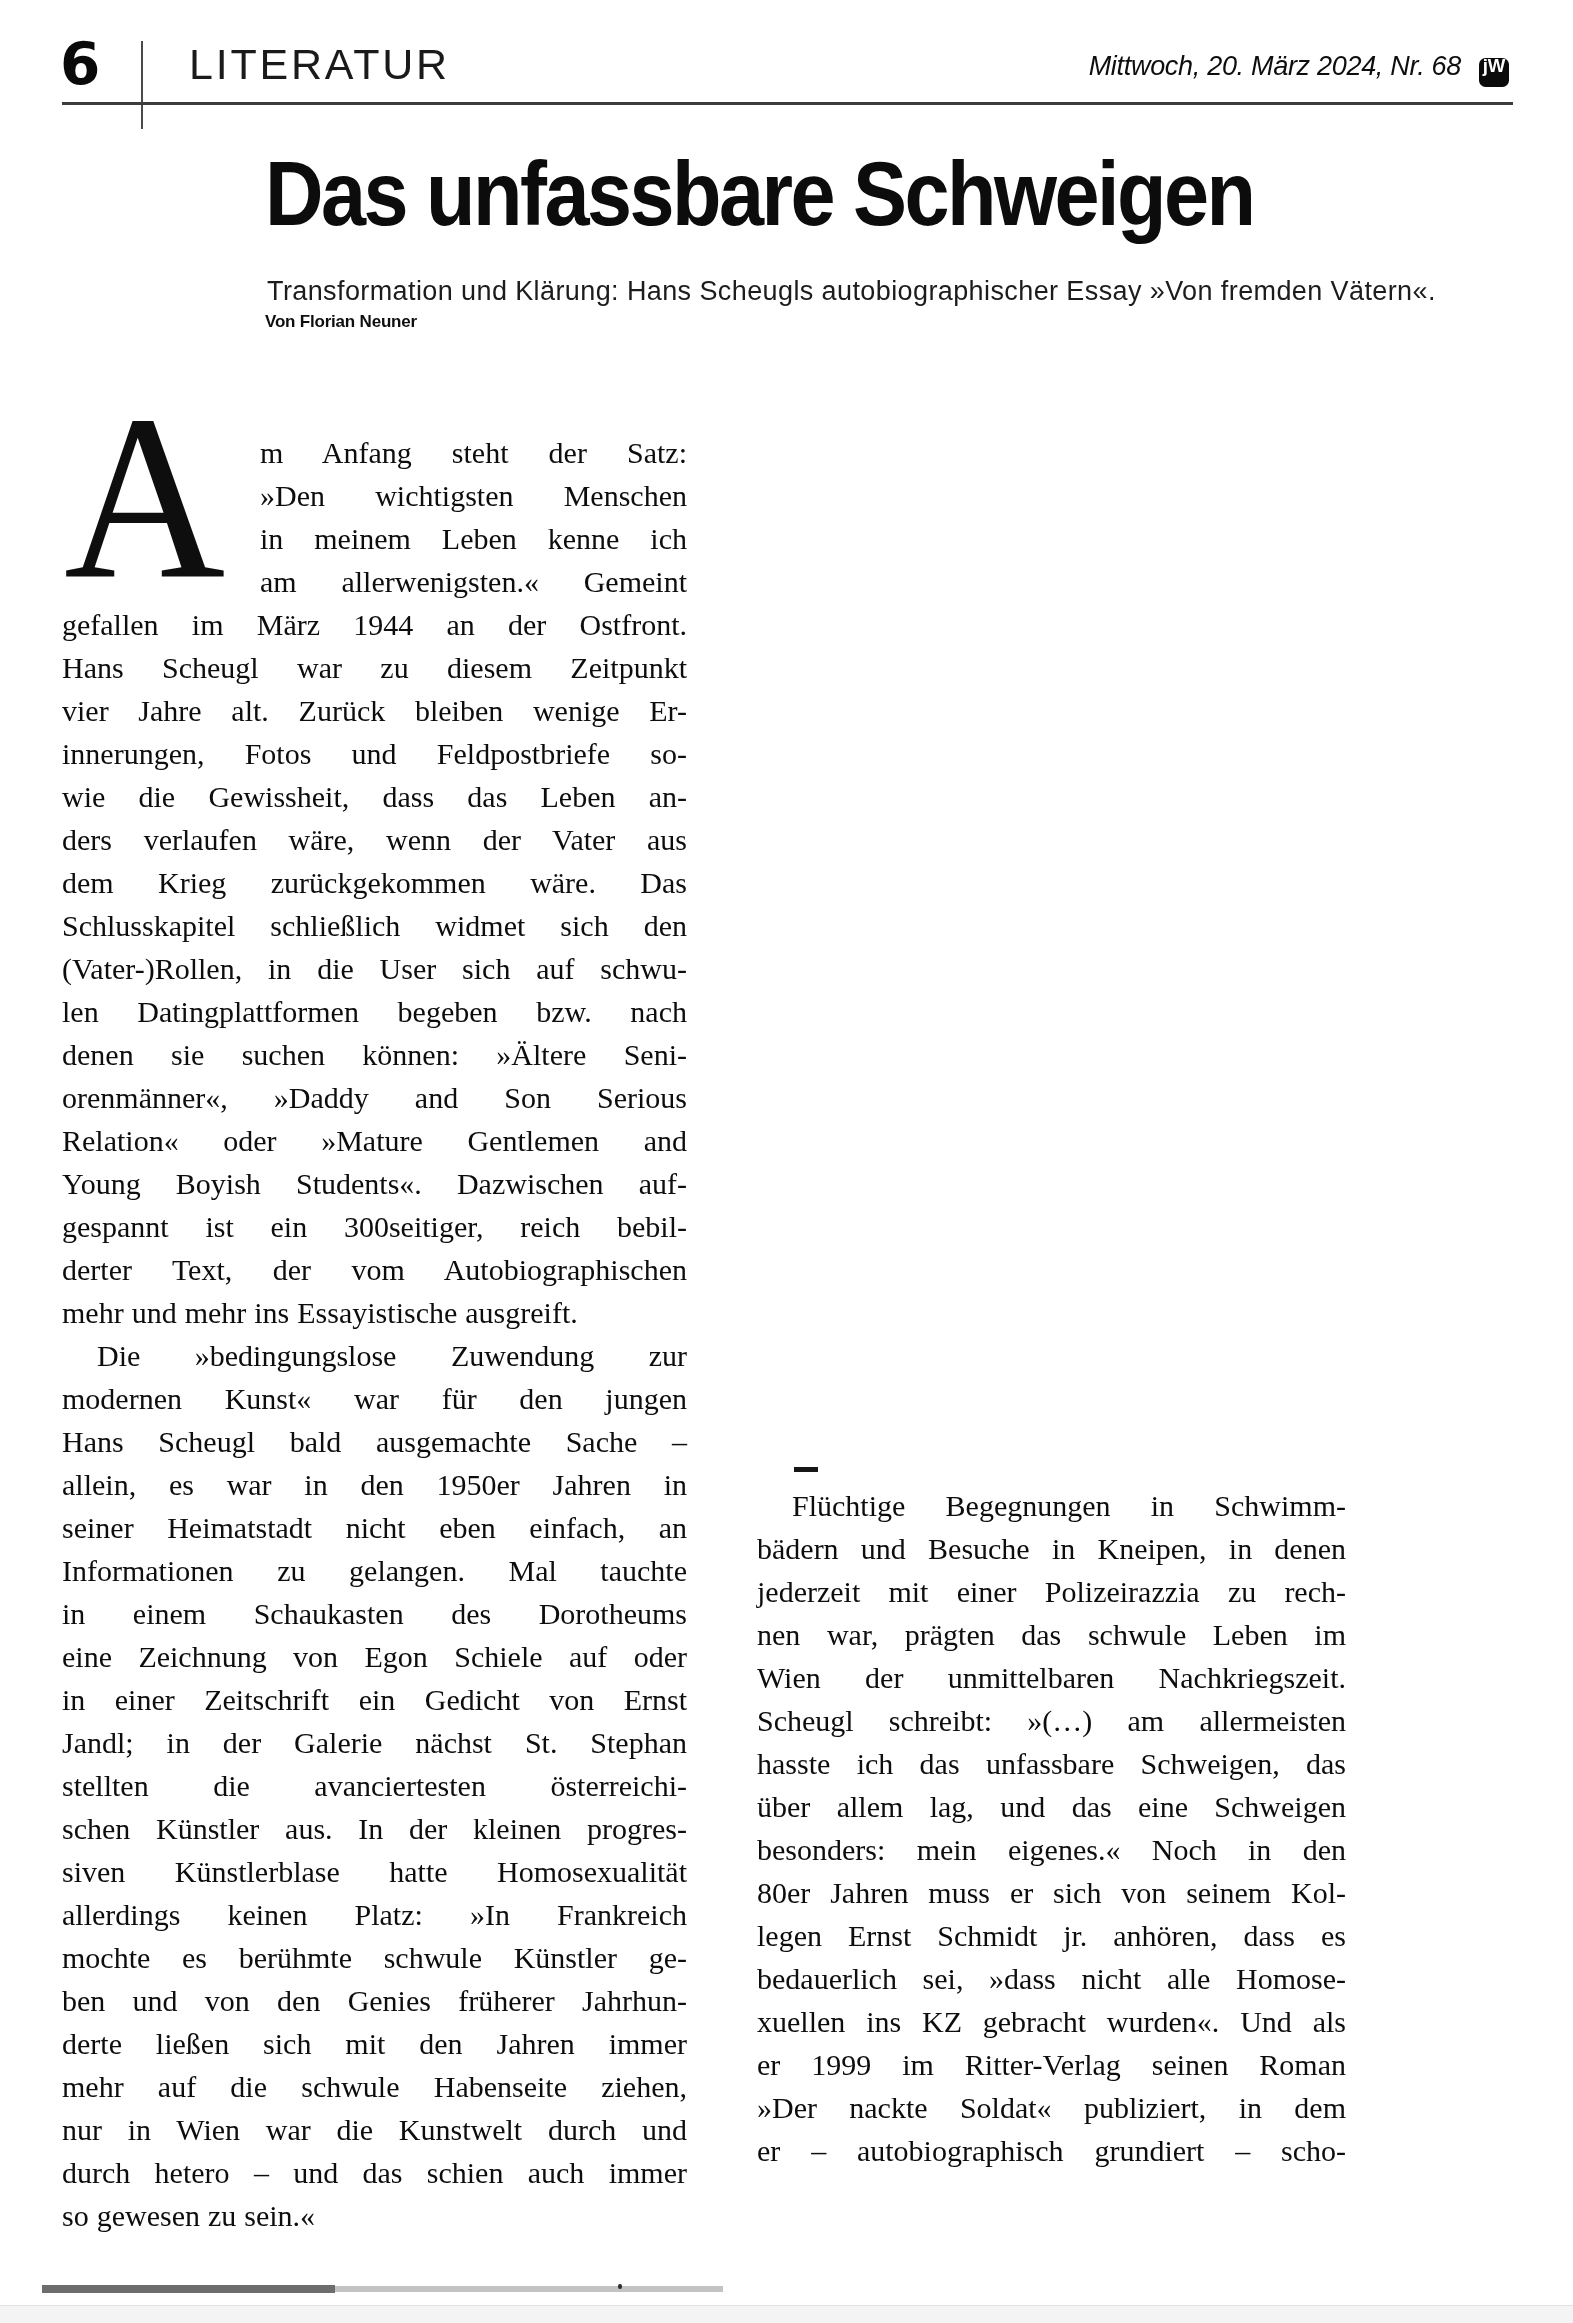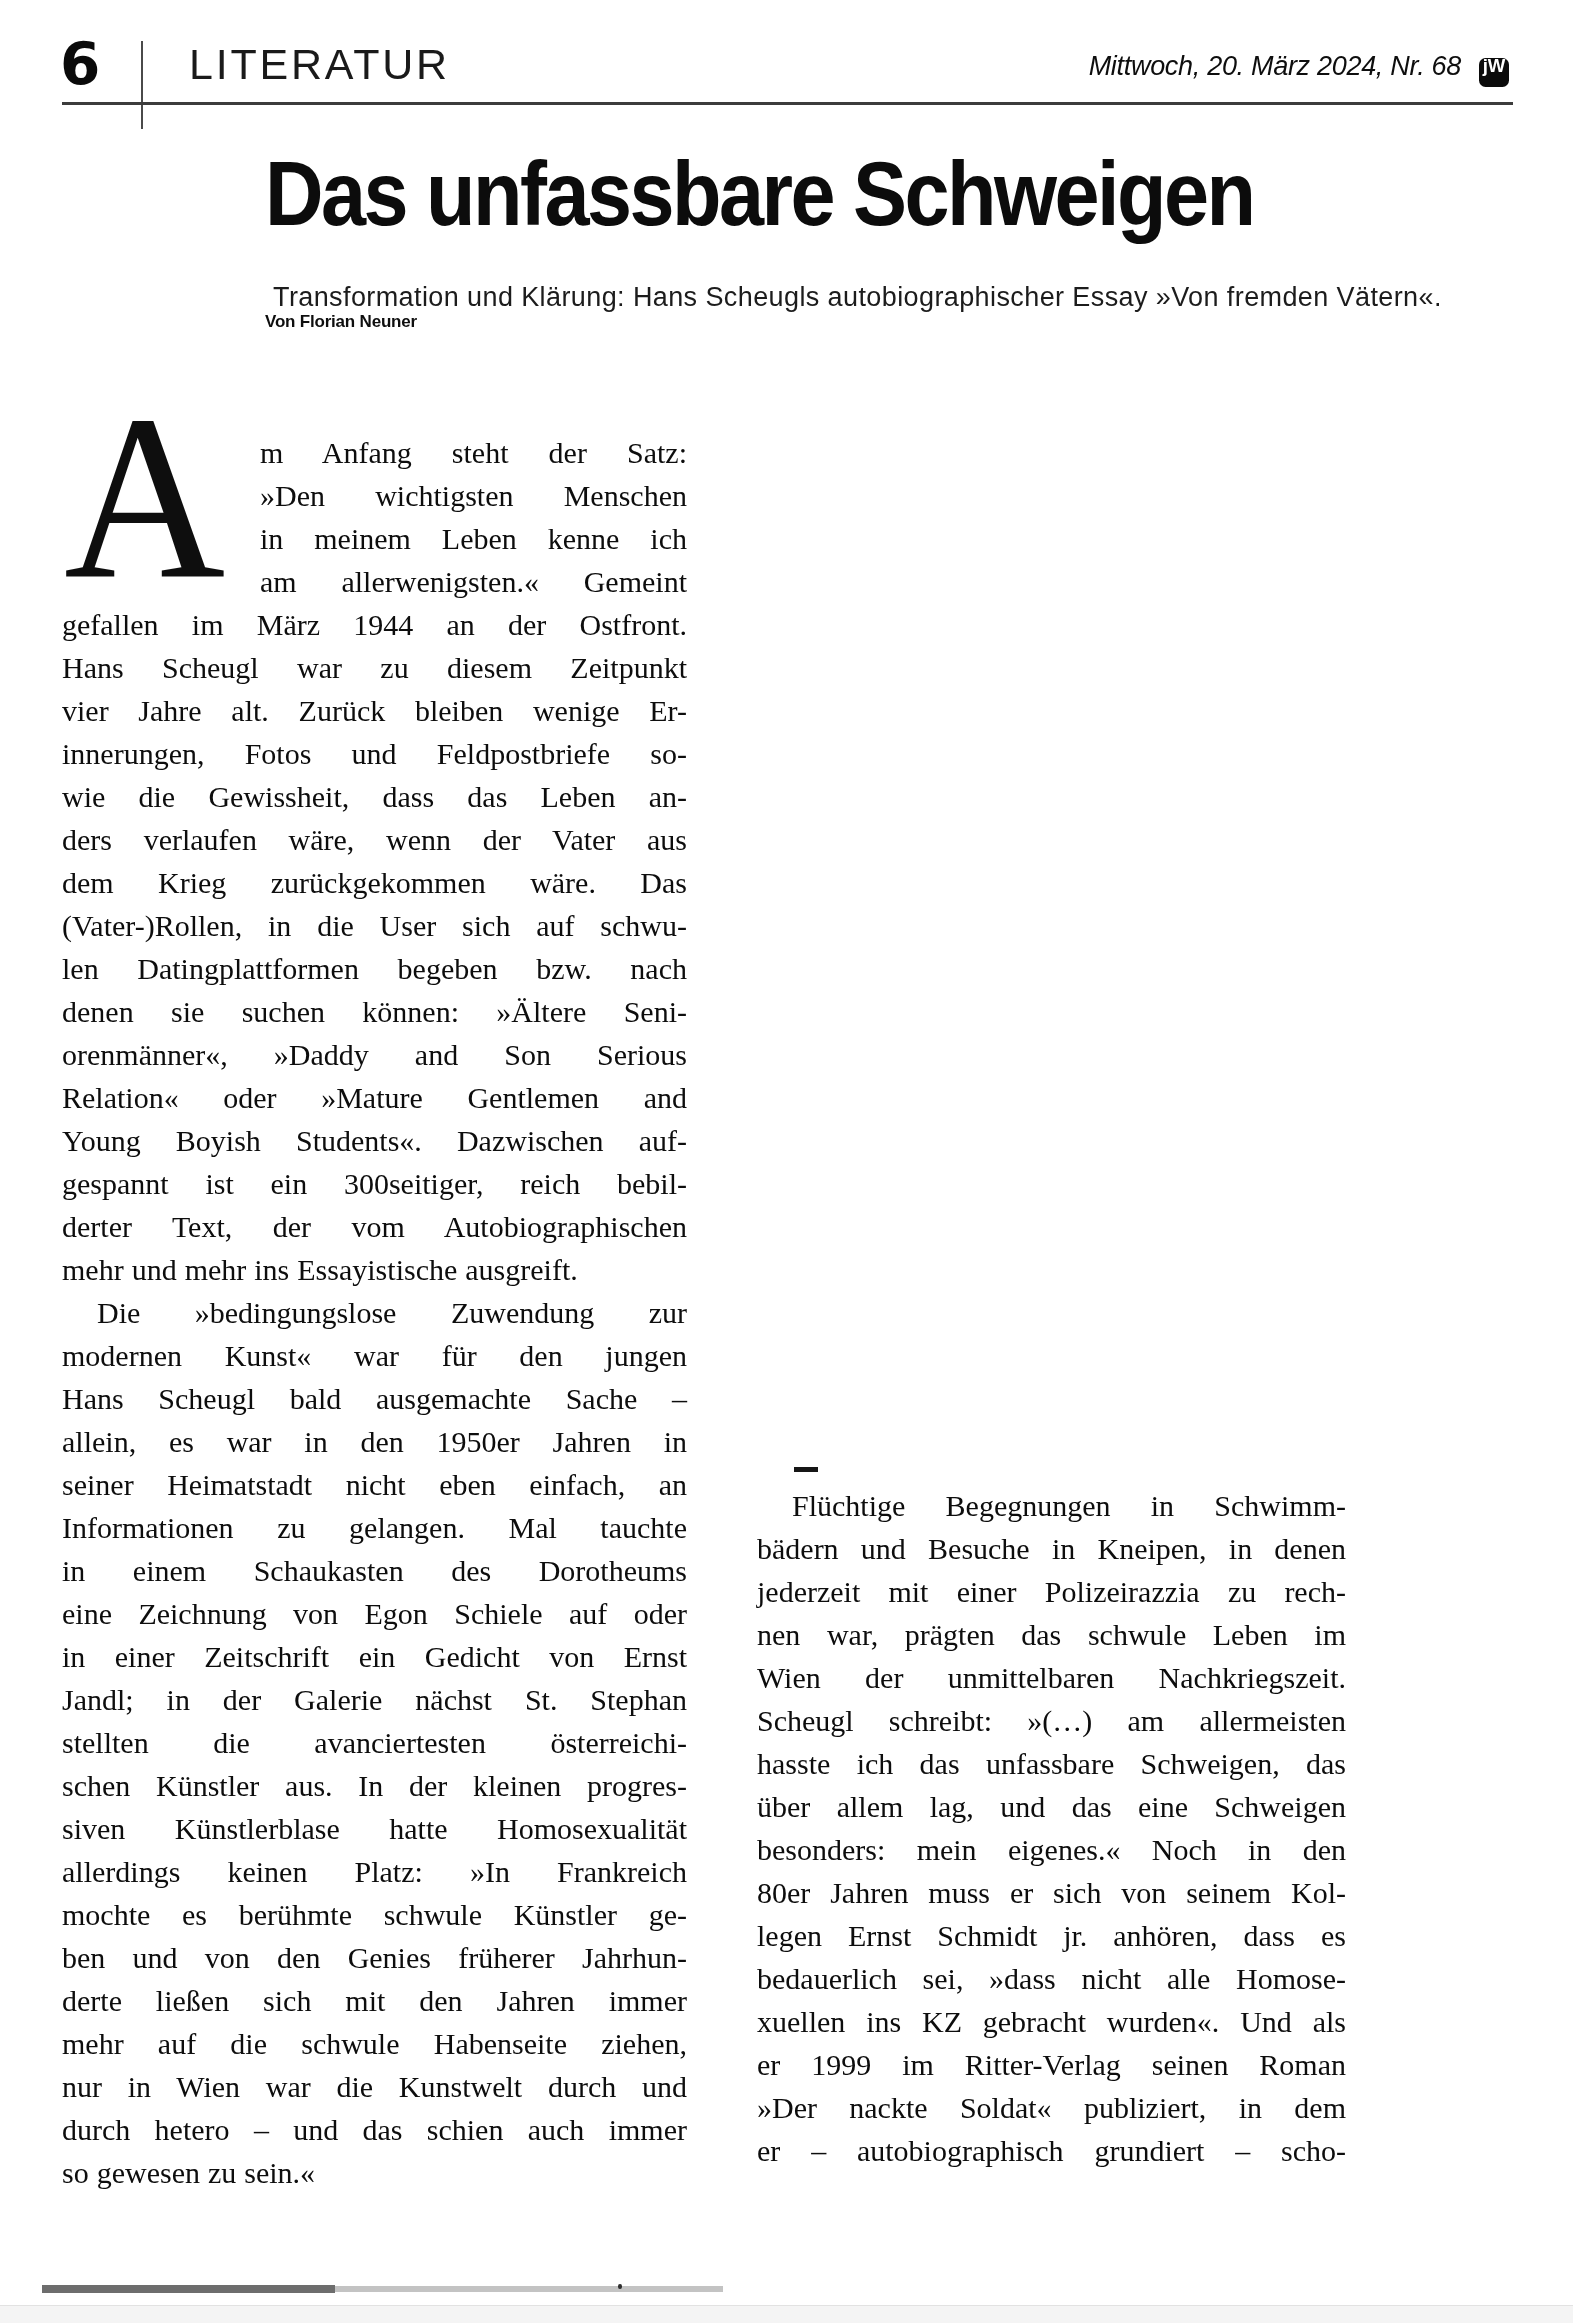--- a/index.html
+++ b/index.html
@@ -19,21 +19,21 @@
         border-radius:6.5px;color:#ffffff;font-family:"Liberation Sans",sans-serif;
         font-weight:700;font-size:18.6px;display:flex;align-items:center;justify-content:center;
         padding-bottom:14px;box-sizing:border-box;}
   .hrule{position:absolute;left:62px;top:102px;width:1451px;height:2.8px;background:#3c3c3c;}
 
   
   .headline{position:absolute;left:265px;top:149px;margin:0;
             font-family:"Liberation Sans",sans-serif;font-weight:800;font-size:90px;
             line-height:1;letter-spacing:-2.8px;color:#0c0c0c;white-space:nowrap;
             transform:scaleX(0.9);transform-origin:left top;}
-  .subtitle{position:absolute;left:265px;top:274px;margin:8px;
+  .subtitle{position:absolute;left:265px;top:274px;margin:2px;
             font-family:"Liberation Sans",sans-serif;font-weight:400;font-size:27px;
             line-height:1.15;letter-spacing:0.4px;color:#1c1c1c;white-space:nowrap;}
   .byline{position:absolute;left:265px;top:313px;margin:0;
           font-family:"Liberation Sans",sans-serif;font-weight:700;font-size:17px;
           line-height:1.1;letter-spacing:-0.2px;color:#0e0e0e;}
 
   
   .col{position:absolute;font-size:30px;line-height:43px;color:#0d0d0d;}
   .col-left{left:62px;top:431px;width:625px;}
   .col-right{left:757px;top:1484px;width:589px;}
@@ -77,20 +77,21 @@
       <div class="ln drop">»Den wichtigsten Menschen</div>
       <div class="ln drop">in meinem Leben kenne ich</div>
       <div class="ln drop">am allerwenigsten.« Gemeint</div>
       <div class="ln">gefallen im März 1944 an der Ostfront.</div>
       <div class="ln">Hans Scheugl war zu diesem Zeitpunkt</div>
       <div class="ln">vier Jahre alt. Zurück bleiben wenige Er-</div>
       <div class="ln">innerungen, Fotos und Feldpostbriefe so-</div>
       <div class="ln">wie die Gewissheit, dass das Leben an-</div>
       <div class="ln">ders verlaufen wäre, wenn der Vater aus</div>
       <div class="ln">dem Krieg zurückgekommen wäre. Das</div>
+      <div class="ln">Schlusskapitel schließlich widmet sich den</div>
       <div class="ln">(Vater-)Rollen, in die User sich auf schwu-</div>
       <div class="ln">len Datingplattformen begeben bzw. nach</div>
       <div class="ln">denen sie suchen können: »Ältere Seni-</div>
       <div class="ln">orenmänner«, »Daddy and Son Serious</div>
       <div class="ln">Relation« oder »Mature Gentlemen and</div>
       <div class="ln">Young Boyish Students«. Dazwischen auf-</div>
       <div class="ln">gespannt ist ein 300seitiger, reich bebil-</div>
       <div class="ln">derter Text, der vom Autobiographischen</div>
       <div class="ln end">mehr und mehr ins Essayistische ausgreift.</div>
       <div class="ln ind">Die »bedingungslose Zuwendung zur</div>

